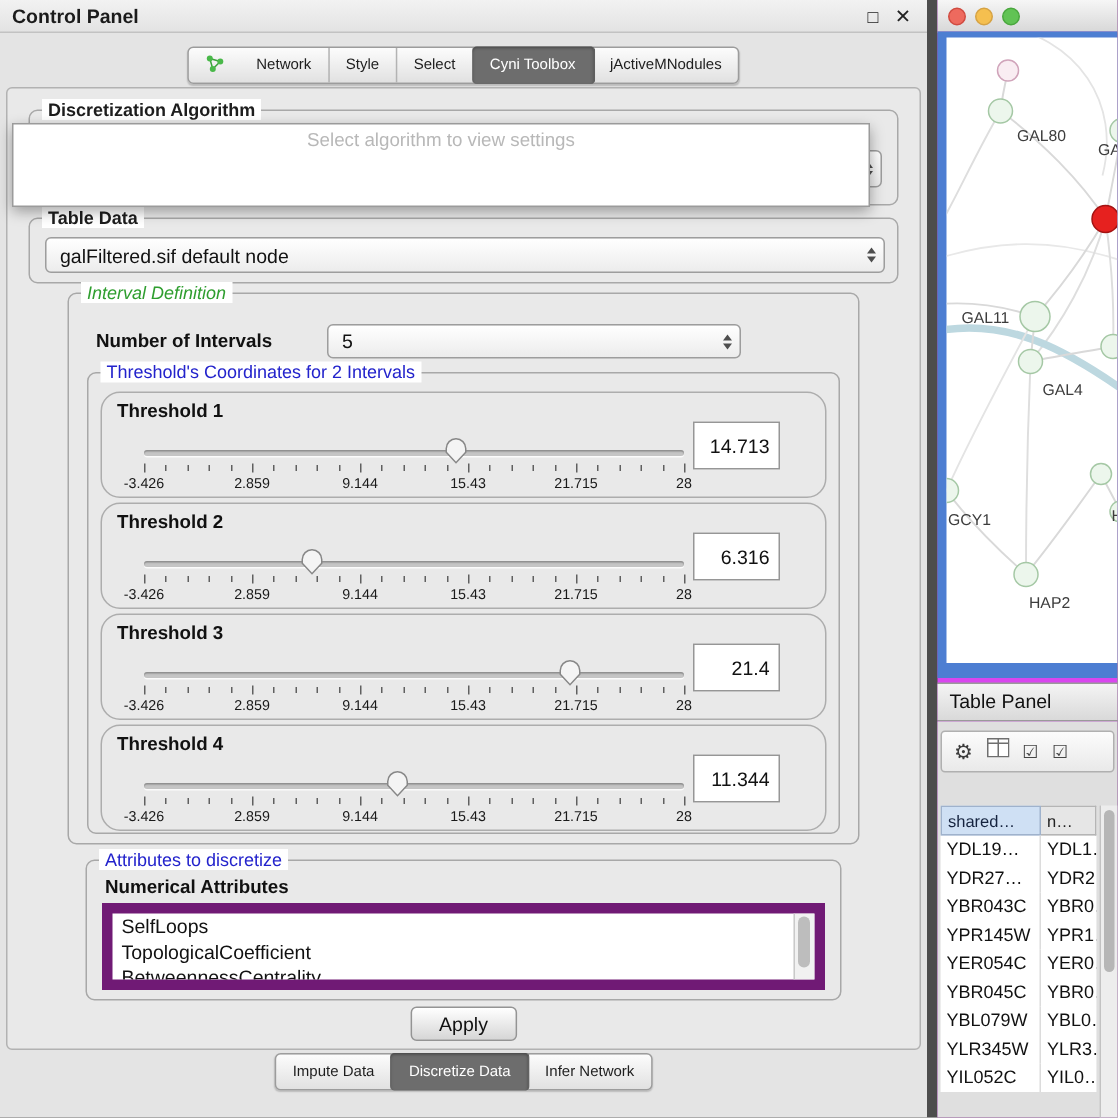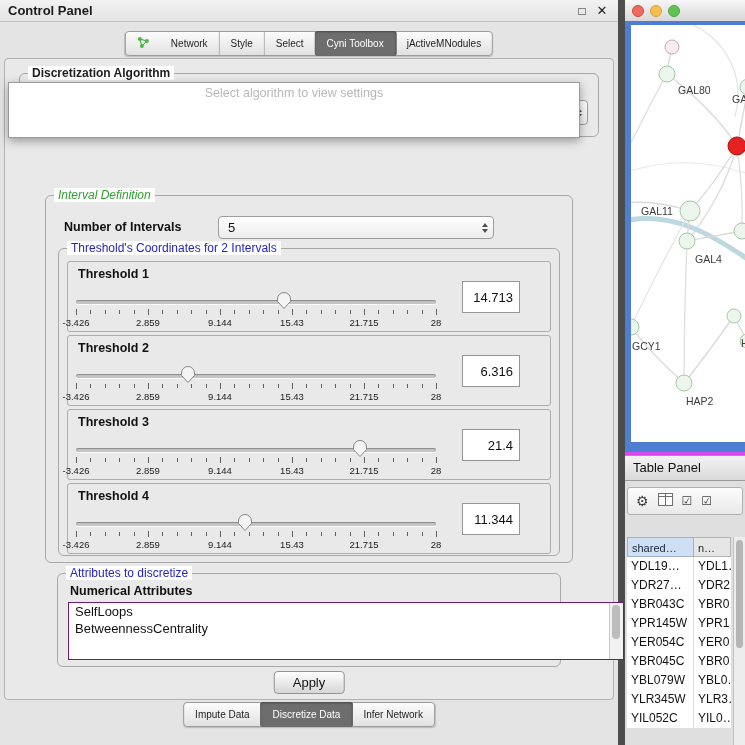--- a/index.html
+++ b/index.html
@@ -43,35 +43,35 @@
 
   #table-data-group{left:14px;top:86px;width:580px;height:44px;}
   #table-data-combo{left:10px;top:12px;width:560px;height:24px;}
 
   #interval-group{left:40px;top:136px;width:528px;height:368px;}
   #count-label{position:absolute;left:18px;top:24px;font-size:12.5px;font-weight:bold;color:#111;}
   #count-combo{left:172px;top:20px;width:276px;height:23px;}
 
   #thresholds-group{left:12px;top:52px;width:502px;height:308px;}
   #th-list{position:absolute;left:0;top:12px;right:0;}
-  .th-box{position:relative;height:71px;border:1px solid #adadad;border-radius:3px;margin:0 8px 3px 8px;background:#e9e9e9;box-sizing:border-box;}
+  .th-box{position:relative;height:71px;border:1px solid #adadad;border-radius:13px;margin:0 8px 3px 8px;background:#e9e9e9;box-sizing:border-box;}
   .th-label{position:absolute;left:10px;top:5px;font-size:12.5px;font-weight:bold;color:#111;}
-  .slider{position:absolute;left:8px;top:26px;width:360px;height:42px;}
+  .slider{position:absolute;left:28px;top:26px;width:360px;height:42px;}
   .track{position:absolute;left:0;right:0;top:12px;height:4px;background:#c5c5c5;border-radius:2px;box-shadow:inset 0 1px 1px rgba(0,0,0,.3),0 1px 0 rgba(255,255,255,.8);}
   .thumb{position:absolute;top:3px;width:16px;height:19px;}
   .ticks{position:absolute;left:0;right:0;top:20px;height:8px;}
   .tick{position:absolute;width:1px;background:#606060;top:2px;height:4px;}
   .tick.major{top:1px;height:6px;}
   .ticklabels{position:absolute;left:0;right:0;top:29px;height:12px;font-size:9.5px;color:#1a1a1a;}
   .ticklabel{position:absolute;transform:translateX(-50%);white-space:nowrap;}
   .value-box{position:absolute;right:30px;top:19px;width:58px;height:32px;background:#fff;border:1px solid #969696;font-size:13px;color:#111;text-align:right;line-height:32px;padding-right:6px;box-sizing:border-box;}
 
   #attrs-group{left:52px;top:514px;width:504px;height:94px;}
   #attrs-heading{position:absolute;left:12px;top:10px;font-size:12.5px;font-weight:bold;color:#111;}
-  #attrs-list{position:absolute;left:10px;top:28px;width:556px;height:58px;background:#fff;border:1px solid #701a75;overflow:hidden;box-sizing:border-box;}
+  #attrs-list{position:absolute;left:10px;top:28px;width:482px;height:58px;background:#fff;border:7px solid #701a75;overflow:hidden;box-sizing:border-box;}
   .attr-item{font-size:13px;color:#111;line-height:17px;padding-left:6px;white-space:nowrap;}
   #attrs-scroll{position:absolute;right:0;top:0;bottom:0;width:13px;background:#f1f1f1;border-left:1px solid #c9c9c9;}
   #attrs-scroll .sthumb{position:absolute;left:2px;top:2px;width:8px;height:34px;background:#bdbdbd;border-radius:4px;}
 
   #apply-btn{position:absolute;left:50%;transform:translateX(-50%);top:612px;height:23px;padding:0 18px;background:linear-gradient(#ffffff,#d6d6d6);border:1px solid #949494;border-radius:4px;font-size:13px;color:#111;font-family:inherit;line-height:21px;}
 
   
   #right-panel{position:absolute;left:625px;top:0;width:120px;height:745px;background:#d946ef;}
   #net-window{position:absolute;left:0;top:0;width:120px;height:452px;}
   .mac-bar{position:absolute;left:0;top:0;right:0;height:21px;background:linear-gradient(#f6f6f6,#d8d8d8);border-bottom:1px solid #aaa;}
@@ -148,20 +148,30 @@
         <span class="gtitle dark">Discretization Algorithm</span>
         <div class="combo" id="algo-combo">
           <span></span>
           <span class="stepper">
               <span class="arr-up"></span>
               <span class="arr-dn"></span>
             </span>
         </div>
       </div>
 
+      <div class="group" id="table-data-group">
+        <span class="gtitle dark">Table Data</span>
+        <div class="combo" id="table-data-combo">
+          <span>galFiltered.sif default node</span>
+          <span class="stepper">
+              <span class="arr-up"></span>
+              <span class="arr-dn"></span>
+            </span>
+        </div>
+      </div>
 
       <div class="group" id="interval-group">
         <span class="gtitle green">Interval Definition</span>
         <span id="count-label">Number of Intervals</span>
         <div class="combo" id="count-combo">
           <span>5</span>
           <span class="stepper">
               <span class="arr-up"></span>
               <span class="arr-dn"></span>
             </span>
@@ -356,20 +366,21 @@
             </div>
         </div>
       </div>
 
       <div class="group" id="attrs-group">
         <span class="gtitle blue">Attributes to discretize</span>
         <span id="attrs-heading">Numerical Attributes</span>
         <div id="attrs-list">
           <div id="attrs-items">
               <div class="attr-item">SelfLoops</div>
+              <div class="attr-item">TopologicalCoefficient</div>
               <div class="attr-item">BetweennessCentrality</div>
             </div>
           <div id="attrs-scroll">
               <div class="sthumb"></div>
             </div>
         </div>
       </div>
 
       <button id="apply-btn">Apply</button>
     </div>

